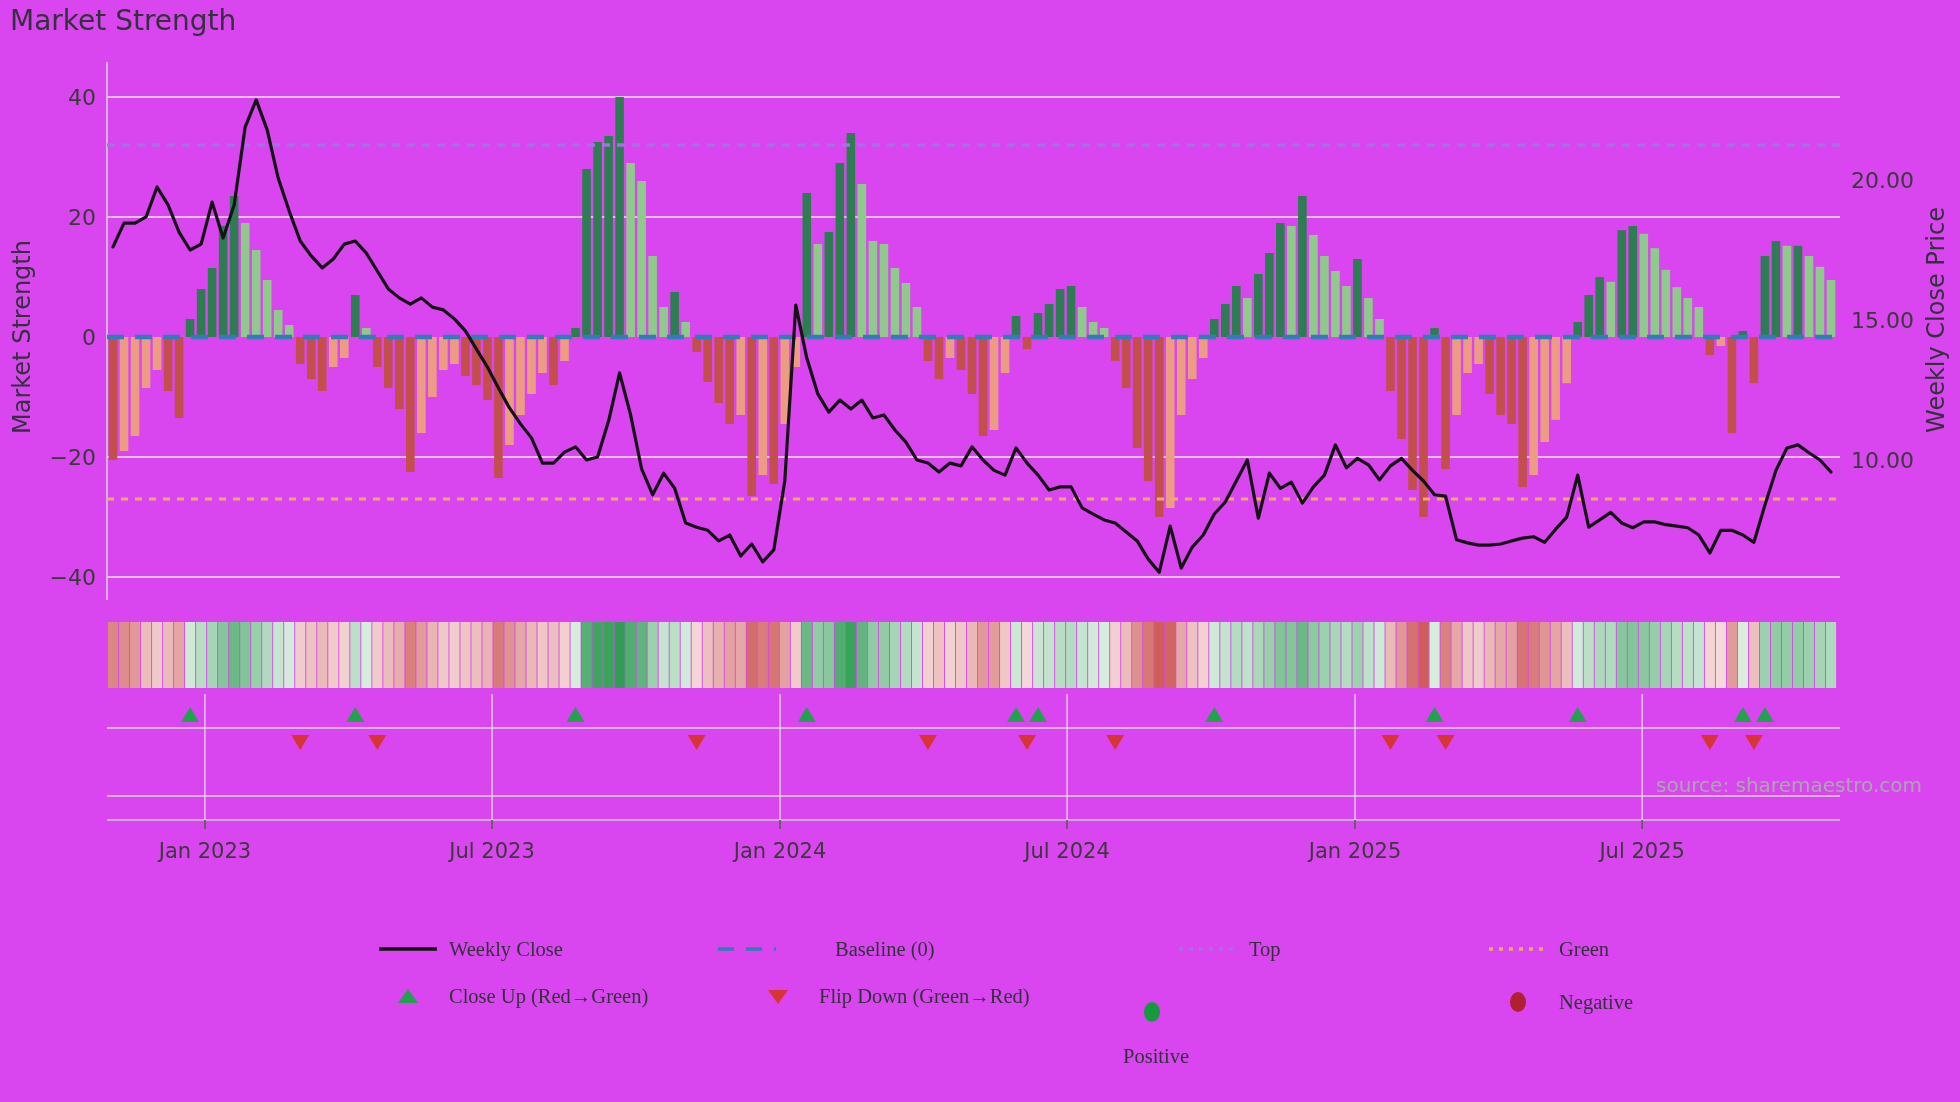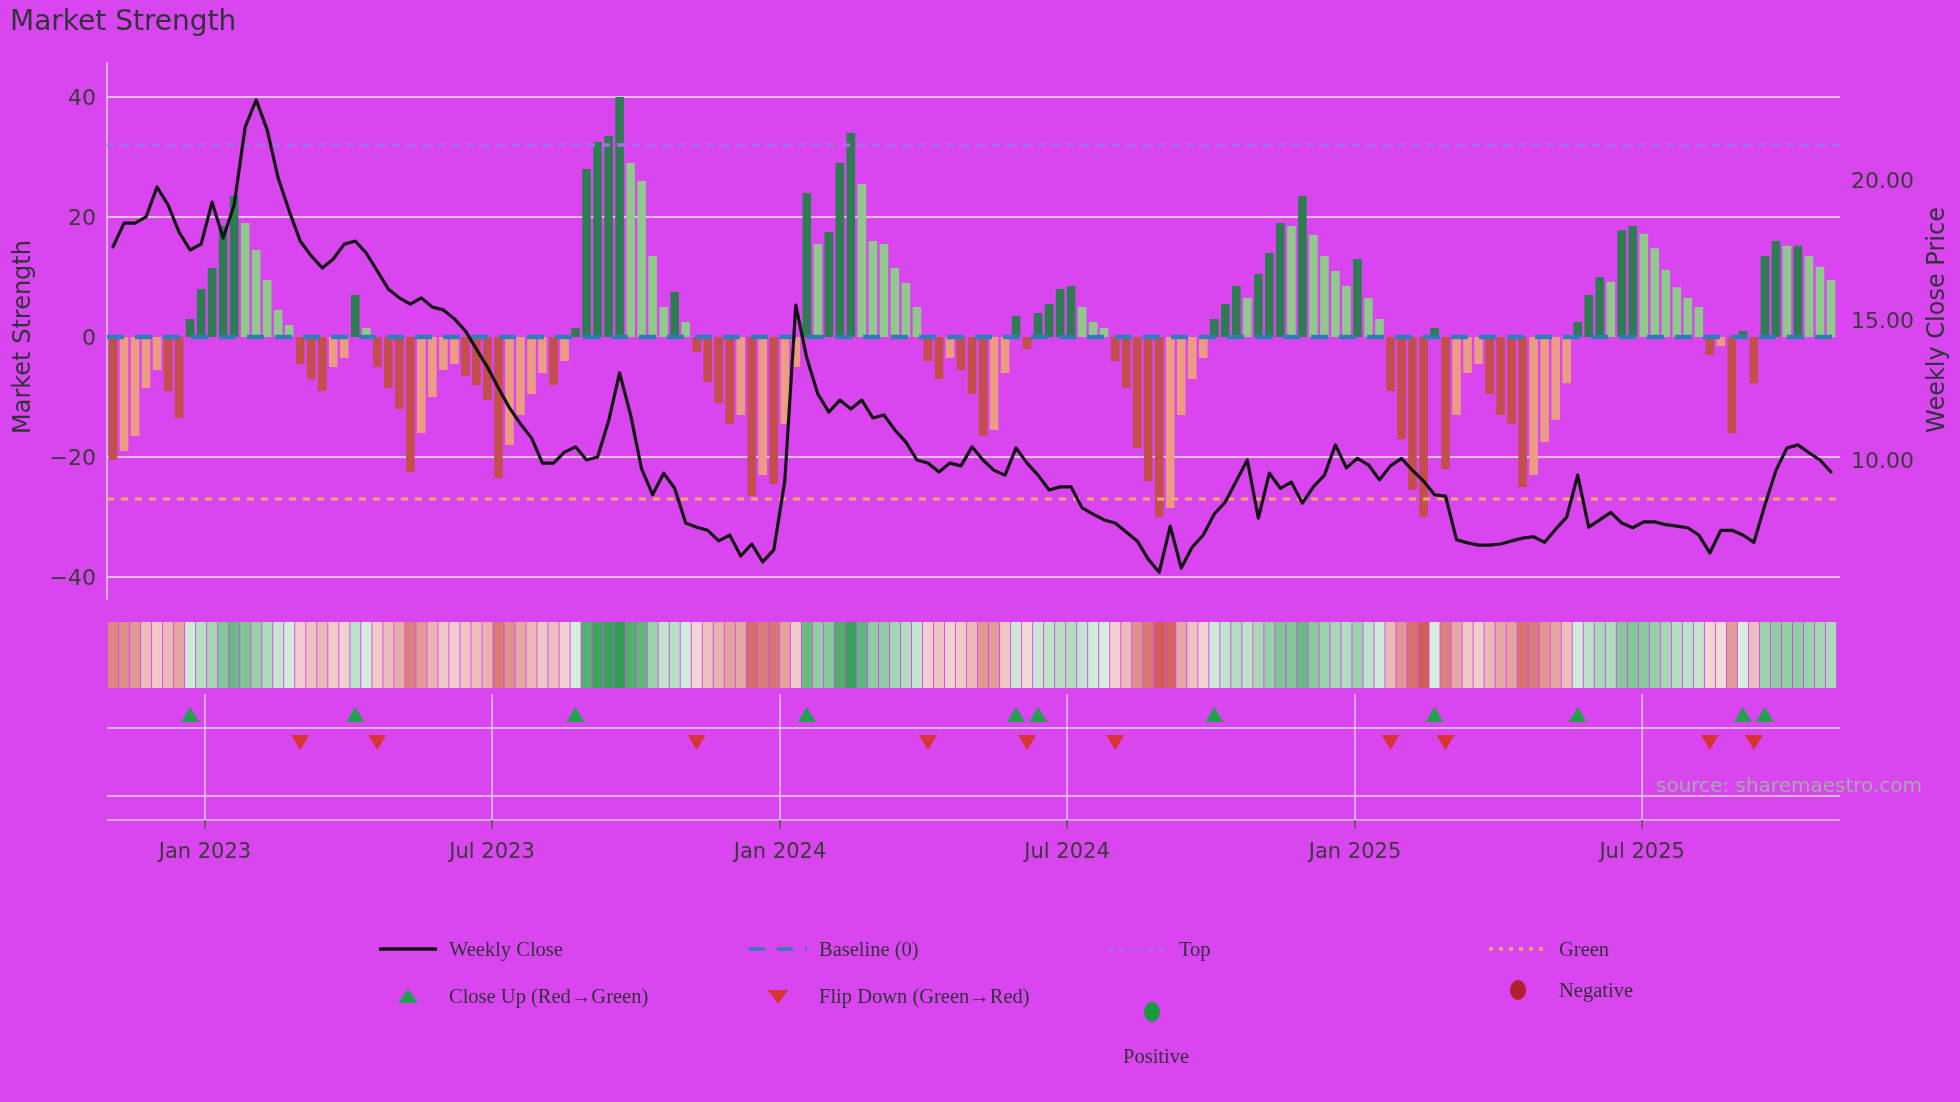--- a/index.html
+++ b/index.html
@@ -415,29 +415,29 @@
 
   <div id="legend">
     <div class="lg-item" style="left:375px;top:8px;">
       <span class="lg-handle">
         <svg width="66" height="14">
             <line x1="4" y1="7" x2="62" y2="7" stroke="#141414" stroke-width="3.6"></line>
           </svg>
       </span>
       <span class="lg-label">Weekly Close</span>
     </div>
-    <div class="lg-item" style="left:745px;top:8px;">
+    <div class="lg-item" style="left:714px;top:8px;gap:47px;">
       <span class="lg-handle">
         <svg width="66" height="14">
             <line x1="4" y1="7" x2="62" y2="7" stroke="#2d7fb5" stroke-width="3.6" stroke-dasharray="16 12"></line>
           </svg>
       </span>
       <span class="lg-label">Baseline (0)</span>
     </div>
-    <div class="lg-item" style="left:1105px;top:8px;">
+    <div class="lg-item" style="left:1175px;top:8px;">
       <span class="lg-handle">
         <svg width="66" height="14">
             <line x1="4" y1="7" x2="62" y2="7" stroke="#a86ee6" stroke-width="3.6" stroke-dasharray="4 6"></line>
           </svg>
       </span>
       <span class="lg-label">Top</span>
     </div>
     <div class="lg-item" style="left:1485px;top:8px;">
       <span class="lg-handle">
         <svg width="66" height="14">
@@ -464,21 +464,21 @@
       <span class="lg-label">Flip Down (Green→Red)</span>
     </div>
     <div class="lg-item" style="left:1115px;top:55px;flex-direction:column;">
       <span class="lg-handle">
         <svg width="66" height="22">
             <ellipse cx="33" cy="11" rx="8" ry="10" fill="#169a3c"></ellipse>
           </svg>
       </span>
       <span class="lg-label">Positive</span>
     </div>
-    <div class="lg-item" style="left:1485px;top:49px;">
+    <div class="lg-item" style="left:1485px;top:61px;">
       <span class="lg-handle">
         <svg width="66" height="22">
             <ellipse cx="33" cy="11" rx="8" ry="10" fill="#b02030"></ellipse>
           </svg>
       </span>
       <span class="lg-label">Negative</span>
     </div>
   </div>
 </div>
 

